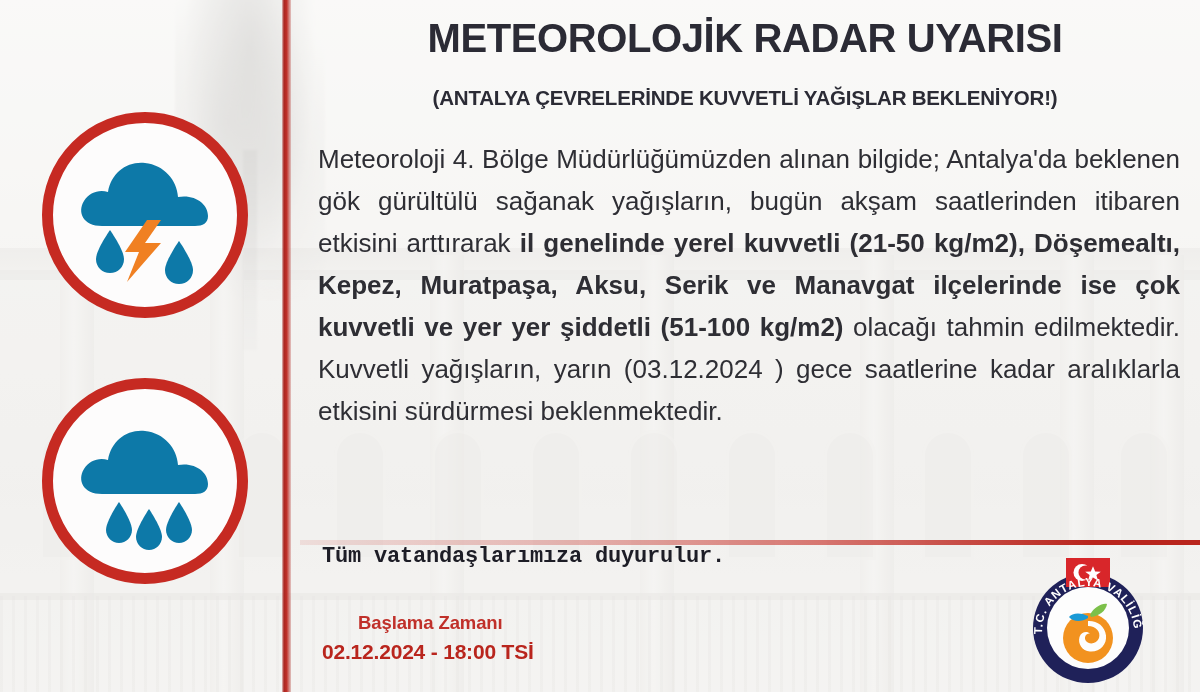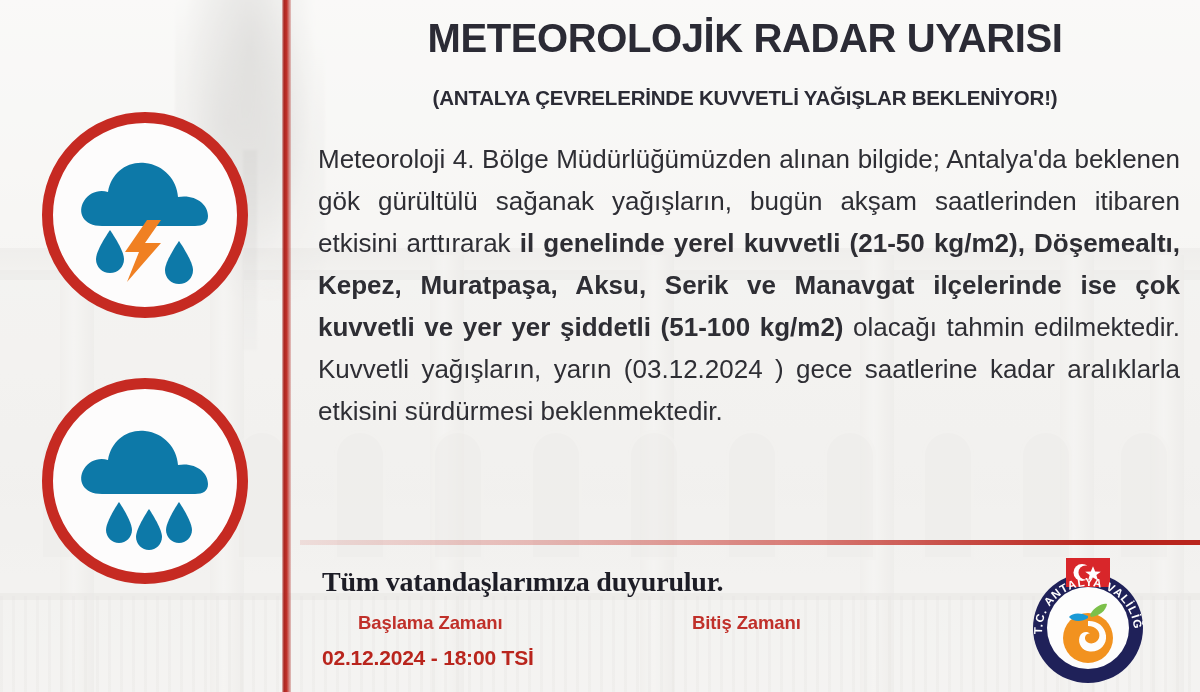--- a/index.html
+++ b/index.html
@@ -238,45 +238,45 @@
       rgba(198,42,34,.10) 0%,
       rgba(198,42,34,.30) 28%,
       rgba(198,42,34,.62) 58%,
       #b9251d 88%,
       #b9251d 100%);
   }
 
   .announce {
     position: absolute;
     left: 22px;
-    top: 566px;
-    font-size: 28px;
+    top: 544px;
+    font-size: 22px;
     font-weight: 700;
     color: #1d1d26;
-    font-family: Liberation Serif, serif;
+    font-family: Liberation Mono, monospace;
     letter-spacing: -.2px;
   }
 
   .times {
     position: absolute;
     left: 22px;
     top: 612px;
     display: flex;
     gap: 94px;
   }
   .time-block { min-width: 240px; }
   .time-label {
     font-size: 18.5px;
     font-weight: 700;
     color: #c0302a;
     letter-spacing: -.1px;
     margin-left: 36px;
   }
   .time-value {
-    margin-top: 12px;
+    margin-top: 6px;
     font-size: 21px;
     font-weight: 700;
     color: #b9251d;
     letter-spacing: -.2px;
   }
 
   
   .logo {
     position: absolute;
     left: 1022px;
@@ -393,21 +393,20 @@
     <div class="h-divider"></div>
 
     <div class="announce">Tüm vatandaşlarımıza duyurulur.</div>
 
     <div class="times">
       <div class="time-block">
         <div class="time-label">Başlama Zamanı</div>
         <div class="time-value">02.12.2024 - 18:00 TSİ</div>
       </div>
       <div class="time-block">
-        <div class="time-label">Bitiş Zamanı</div>
       </div>
     </div>
   </div>
 
   <div class="logo">
     <svg width="132" height="132" viewBox="0 0 132 132" aria-hidden="true">
 
       <circle cx="66" cy="72" r="55" fill="#1f2159"></circle>
       <circle cx="66" cy="72" r="41" fill="#fdfdfd"></circle>
 

